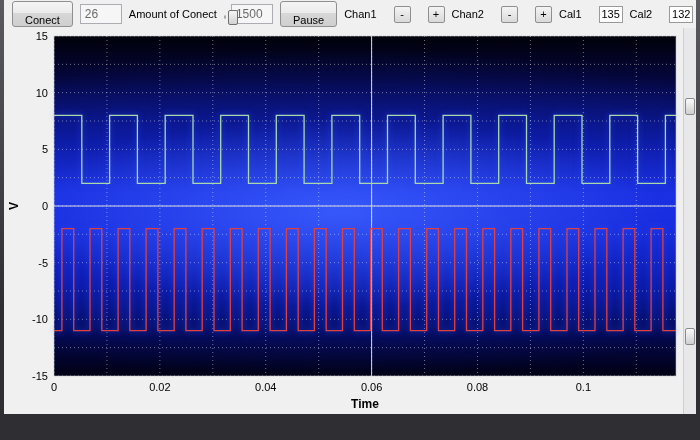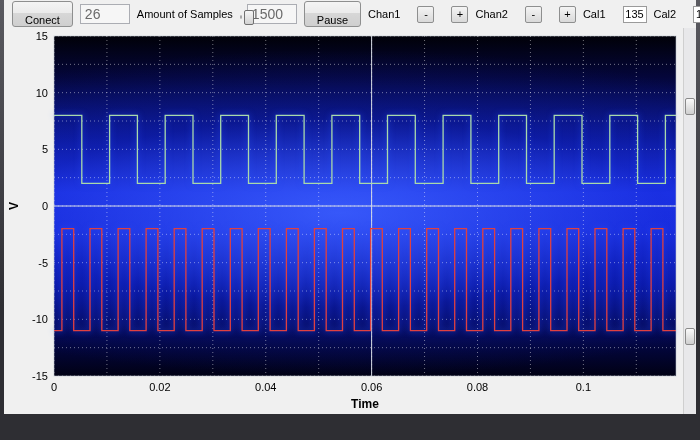--- a/index.html
+++ b/index.html
@@ -48,22 +48,22 @@
     height:28px;display:flex;align-items:center;
     padding:0 8px;gap:7px;font-size:11px;color:#000;flex:0 0 auto;
   }
   .btn{
     background:linear-gradient(#f4f4f4,#ebebeb 45%,#d7d7d7 46%,#cfcfcf);
     border:1px solid #8e8f8f;border-radius:3px;
     font-size:11px;padding:12px 12px;height:20px;color:#000;
     font-family:"Liberation Sans", sans-serif;
   }
   .tfield{
-    width:50px;height:18px;border:1px solid #abadb3;background:#f6f6f6;
-    font-size:14px;color:#6a6a6a;padding:9px 4px;
+    width:42px;height:18px;border:1px solid #abadb3;background:#f6f6f6;
+    font-size:12px;color:#6a6a6a;padding:9px 4px;
     font-family:"Liberation Sans", sans-serif;
   }
   .lbl{white-space:nowrap;}
   .slider{position:relative;width:140px;height:22px;}
   .slider-ticks{
     position:absolute;left:4px;right:4px;top:2px;height:4px;
     background:repeating-linear-gradient(90deg,#9a9a9a 0 1px,transparent 1px 7px);
   }
   .slider-track{
     position:absolute;left:0;right:0;top:12px;height:4px;
@@ -116,21 +116,21 @@
 <body>
 
 <div class="window">
 
 
   <div class="body">
 
     <div class="toolbar">
       <button class="btn">Conect</button>
       <input class="tfield" value="26" style="">
-      <span class="lbl">Amount of Samples</span>
+      <span class="lbl">Amount of Conect</span>
       <div class="slider">
         <div class="slider-ticks"></div>
         <div class="slider-track"></div>
         <div class="slider-thumb"></div>
       </div>
       <input class="tfield" value="1500" style="">
       <button class="btn">Pause</button>
 
       <div class="grp push-right">
         <span class="lbl">Chan1</span>

